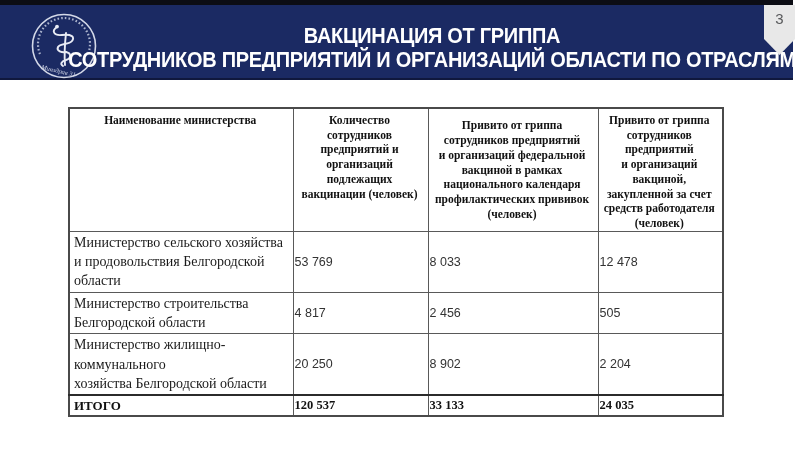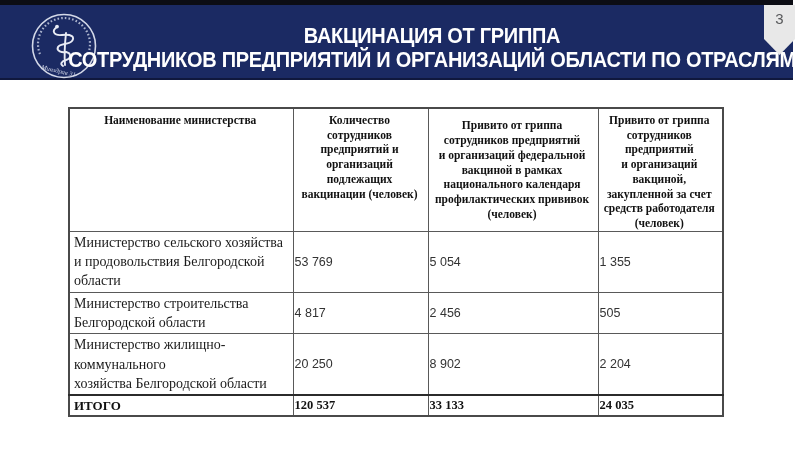--- a/index.html
+++ b/index.html
@@ -135,22 +135,22 @@
 вакциной,
 закупленной за счет
 средств работодателя
 (человек)</th>
     </tr>
 
     <tr class="r1">
       <td class="name">Министерство сельского хозяйства
 и продовольствия Белгородской области</td>
       <td class="num">53 769</td>
-      <td class="num">5 054</td>
-      <td class="num">1 355</td>
+      <td class="num">8 033</td>
+      <td class="num">12 478</td>
     </tr>
     <tr class="r3">
       <td class="name">Министерство строительства
 Белгородской области</td>
       <td class="num">4 817</td>
       <td class="num">2 456</td>
       <td class="num">505</td>
     </tr>
     <tr class="r5">
       <td class="name">Министерство жилищно-коммунального

